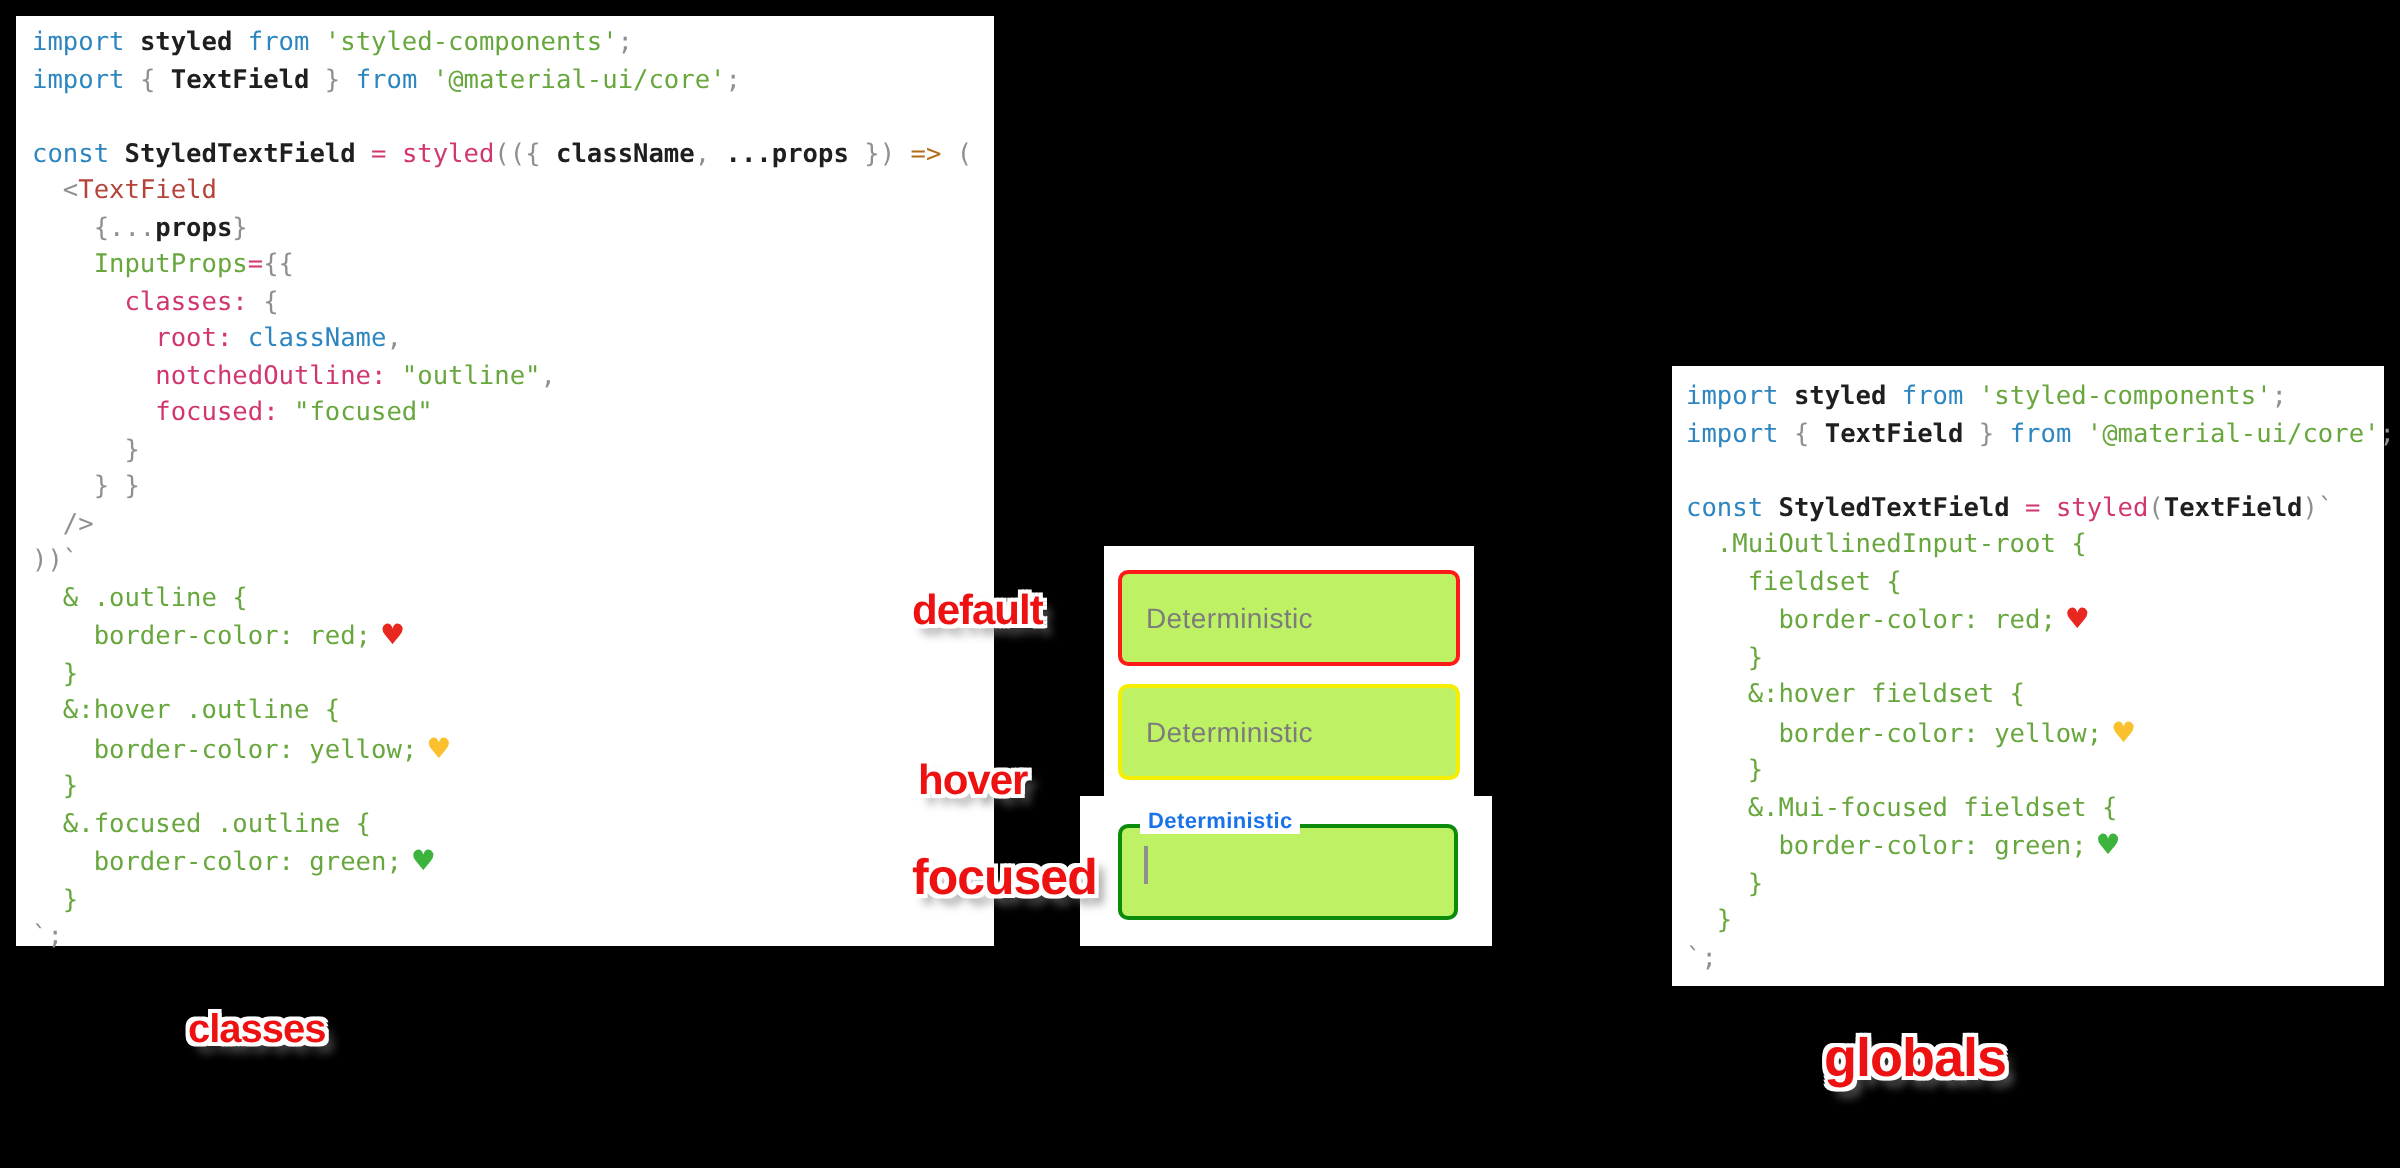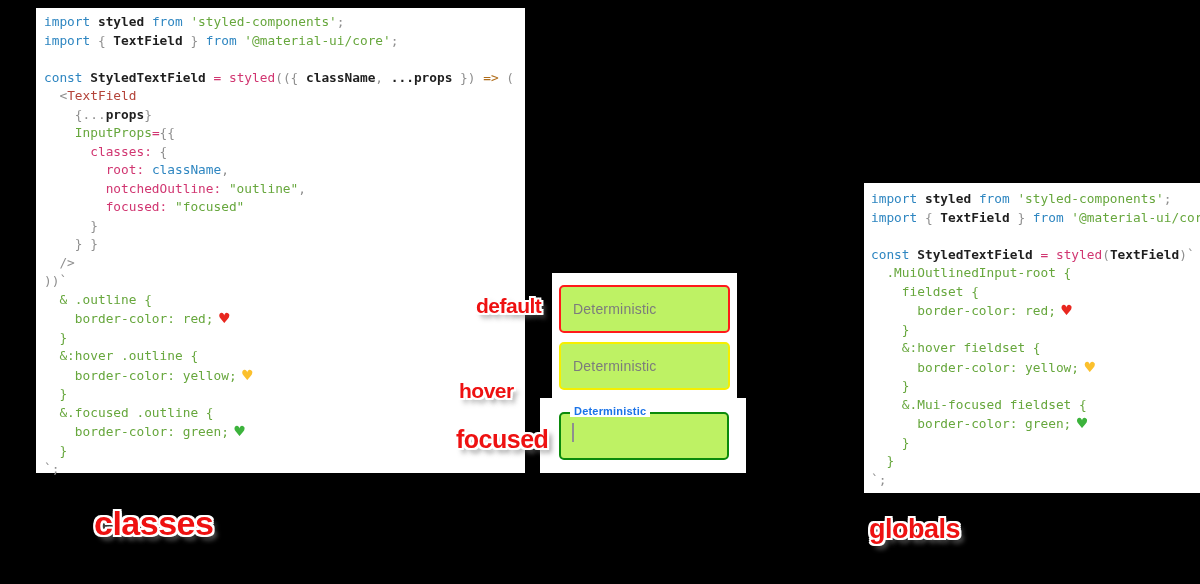--- a/index.html
+++ b/index.html
@@ -4,21 +4,21 @@
 <style>
   html,body{margin:0;padding:0;}
   body{
     width:1200px;height:584px;background:#000;position:relative;overflow:hidden;
     font-family:"Liberation Sans",sans-serif;
   }
   
   .code-block{
     position:absolute;background:#fff;
     font-family:"DejaVu Sans Mono",monospace;
-    font-size:12.8px;line-height:18.5px;white-space:pre;color:#1f1f1f;margin-left:28px;
+    font-size:12.8px;line-height:18.5px;white-space:pre;color:#1f1f1f;
   }
   #code-left{left:8px;top:8px;width:489px;height:465px;padding:5px 0 0 8px;box-sizing:border-box;}
   #code-right{left:836px;top:183px;width:356px;height:310px;padding:7px 0 0 7px;box-sizing:border-box;}
   .cl{min-height:18.5px;}
   .tok-k{color:var(--kw);}
   .tok-b{color:var(--ident);font-weight:bold;}
   .tok-m{color:var(--prop);}
   .tok-s{color:var(--str);}
   .tok-p{color:var(--punct);}
   .tok-t{color:var(--tag);}
@@ -45,25 +45,25 @@
   }
   .caret{position:absolute;left:11px;top:9px;width:2px;height:19px;background:#8f8f8f;}
   
   .ann{
     position:absolute;color:var(--ann);font-weight:900;letter-spacing:-0.5px;
     text-shadow:
       -2px -2px 0 #fff, 2px -2px 0 #fff, -2px 2px 0 #fff, 2px 2px 0 #fff,
       -2px 0 0 #fff, 2px 0 0 #fff, 0 -2px 0 #fff, 0 2px 0 #fff,
       4px 5px 5px rgba(125,125,125,.85);
   }
-  #ann-default{left:476px;top:294px;font-size:21px;}
+  #ann-default{left:456px;top:294px;font-size:21px;}
   #ann-hover{left:459px;top:355px;font-size:21px;margin-top:24px;}
   #ann-focused{left:456px;top:425px;font-size:25px;}
-  #ann-classes{left:94px;top:504px;font-size:34px;}
-  #ann-globals{left:869px;top:514px;font-size:27px;}
+  #ann-classes{left:94px;top:504px;font-size:20px;}
+  #ann-globals{left:912px;top:514px;font-size:27px;}
 </style>
 </head>
 <body style="background: rgb(0, 0, 0);">
 
 <section id="code-left" class="code-block"><div class="cl"><span class="tok-k">import</span><span class="tok-b"> styled</span><span class="tok-k"> from</span><span class="tok-s"> 'styled-components'</span><span class="tok-p">;</span></div><div class="cl"><span class="tok-k">import</span><span class="tok-p"> {</span><span class="tok-b"> TextField</span><span class="tok-p"> }</span><span class="tok-k"> from</span><span class="tok-s"> '@material-ui/core'</span><span class="tok-p">;</span></div><div class="cl"></div><div class="cl"><span class="tok-k">const</span><span class="tok-b"> StyledTextField</span><span class="tok-m"> =</span><span class="tok-m"> styled</span><span class="tok-p">(({</span><span class="tok-b"> className</span><span class="tok-p">,</span><span class="tok-b"> ...props</span><span class="tok-p"> })</span><span class="tok-a"> =&gt;</span><span class="tok-p"> (</span></div><div class="cl"><span class="tok-p">  &lt;</span><span class="tok-t">TextField</span></div><div class="cl"><span class="tok-p">    {...</span><span class="tok-b">props</span><span class="tok-p">}</span></div><div class="cl"><span class="tok-s">    InputProps</span><span class="tok-m">=</span><span class="tok-p">{{</span></div><div class="cl"><span class="tok-m">      classes:</span><span class="tok-p"> {</span></div><div class="cl"><span class="tok-m">        root:</span><span class="tok-k"> className</span><span class="tok-p">,</span></div><div class="cl"><span class="tok-m">        notchedOutline:</span><span class="tok-s"> "outline"</span><span class="tok-p">,</span></div><div class="cl"><span class="tok-m">        focused:</span><span class="tok-s"> "focused"</span></div><div class="cl"><span class="tok-p">      }</span></div><div class="cl"><span class="tok-p">    } }</span></div><div class="cl"><span class="tok-p">  /&gt;</span></div><div class="cl"><span class="tok-p">))`</span></div><div class="cl"><span class="tok-s">  &amp; .outline {</span></div><div class="cl"><span class="tok-s">    border-color: red;</span><span class="tok-hr"> ♥</span></div><div class="cl"><span class="tok-s">  }</span></div><div class="cl"><span class="tok-s">  &amp;:hover .outline {</span></div><div class="cl"><span class="tok-s">    border-color: yellow;</span><span class="tok-hy"> ♥</span></div><div class="cl"><span class="tok-s">  }</span></div><div class="cl"><span class="tok-s">  &amp;.focused .outline {</span></div><div class="cl"><span class="tok-s">    border-color: green;</span><span class="tok-hg"> ♥</span></div><div class="cl"><span class="tok-s">  }</span></div><div class="cl"><span class="tok-p">`;</span></div></section>
 
 <section id="code-right" class="code-block"><div class="cl"><span class="tok-k">import</span><span class="tok-b"> styled</span><span class="tok-k"> from</span><span class="tok-s"> 'styled-components'</span><span class="tok-p">;</span></div><div class="cl"><span class="tok-k">import</span><span class="tok-p"> {</span><span class="tok-b"> TextField</span><span class="tok-p"> }</span><span class="tok-k"> from</span><span class="tok-s"> '@material-ui/core'</span><span class="tok-p">;</span></div><div class="cl"></div><div class="cl"><span class="tok-k">const</span><span class="tok-b"> StyledTextField</span><span class="tok-m"> =</span><span class="tok-m"> styled</span><span class="tok-p">(</span><span class="tok-b">TextField</span><span class="tok-p">)`</span></div><div class="cl"><span class="tok-s">  .MuiOutlinedInput-root {</span></div><div class="cl"><span class="tok-s">    fieldset {</span></div><div class="cl"><span class="tok-s">      border-color: red;</span><span class="tok-hr"> ♥</span></div><div class="cl"><span class="tok-s">    }</span></div><div class="cl"><span class="tok-s">    &amp;:hover fieldset {</span></div><div class="cl"><span class="tok-s">      border-color: yellow;</span><span class="tok-hy"> ♥</span></div><div class="cl"><span class="tok-s">    }</span></div><div class="cl"><span class="tok-s">    &amp;.Mui-focused fieldset {</span></div><div class="cl"><span class="tok-s">      border-color: green;</span><span class="tok-hg"> ♥</span></div><div class="cl"><span class="tok-s">    }</span></div><div class="cl"><span class="tok-s">  }</span></div><div class="cl"><span class="tok-p">`;</span></div></section>
 
 <div id="panel-a" class="panel"></div>
 <div id="panel-b" class="panel"></div>

